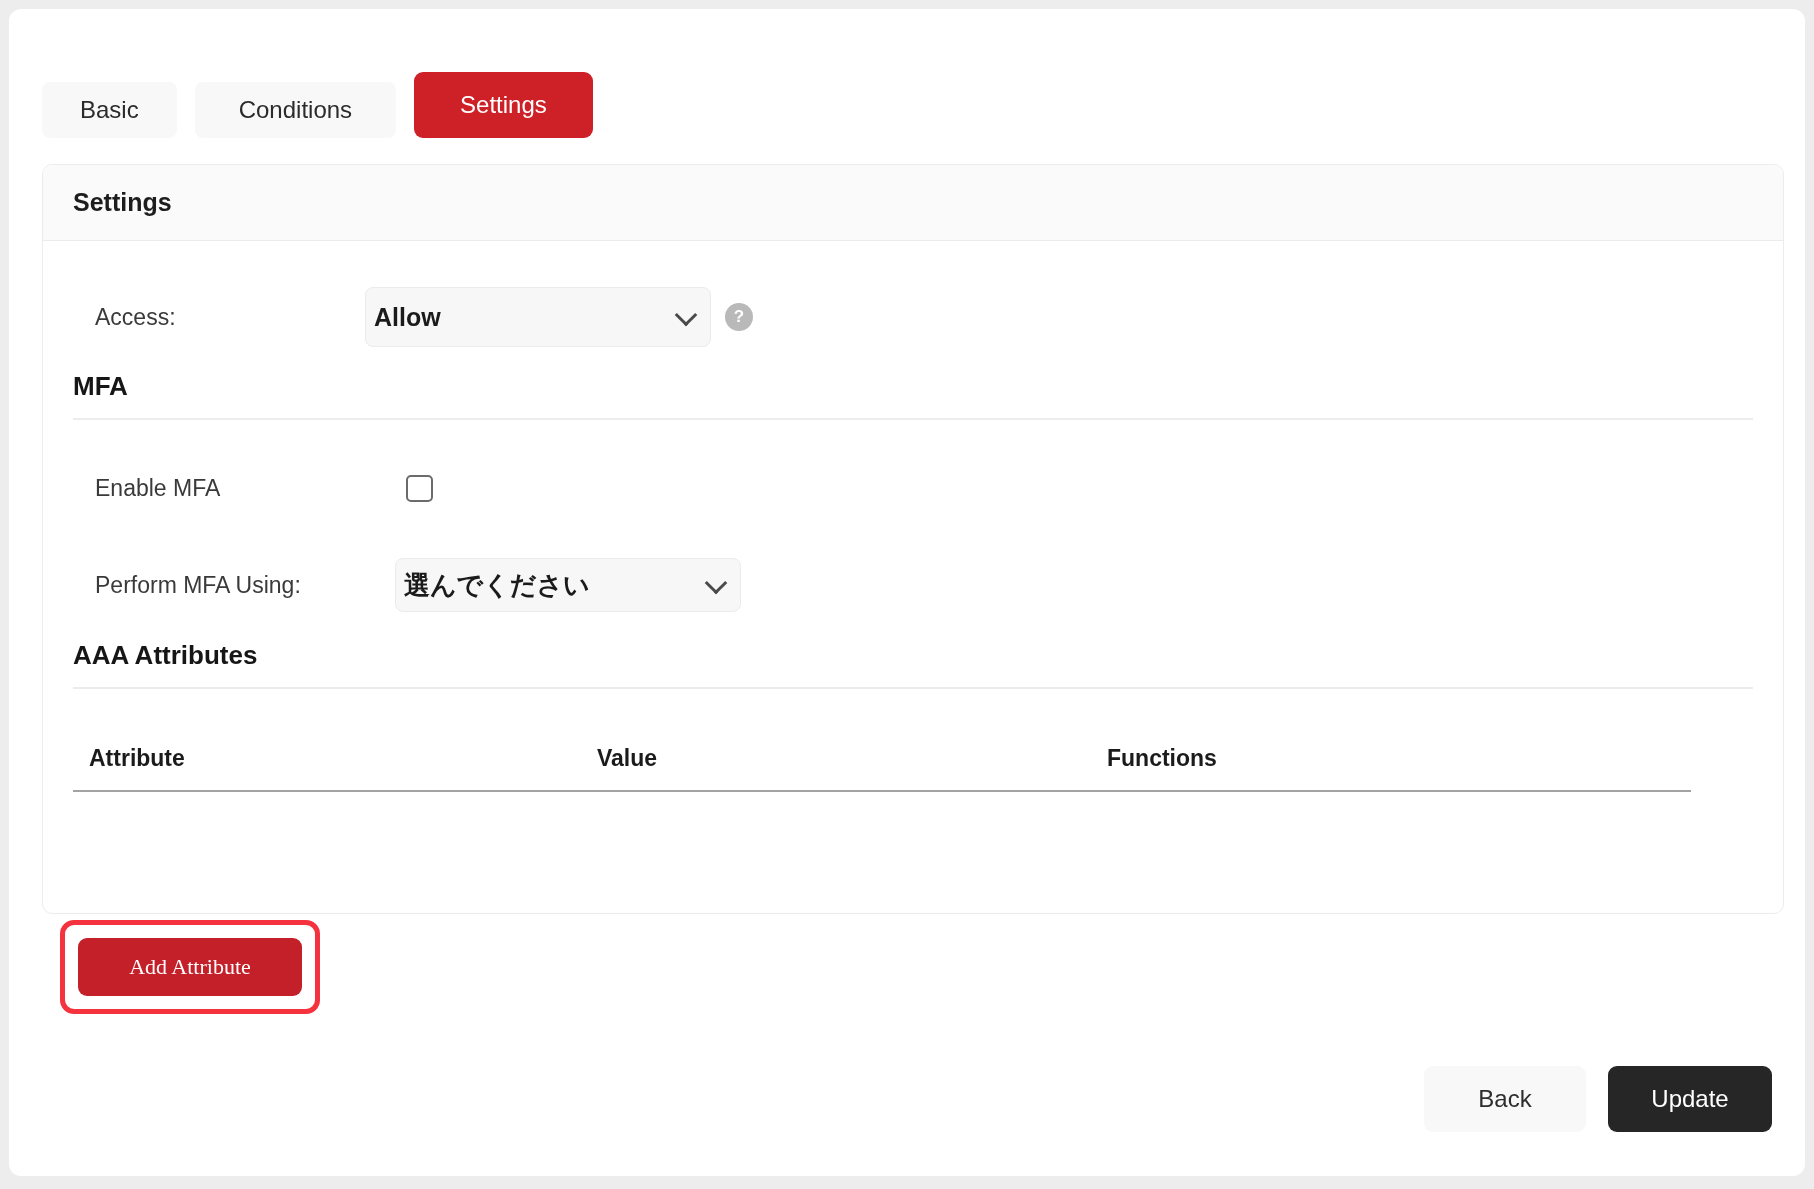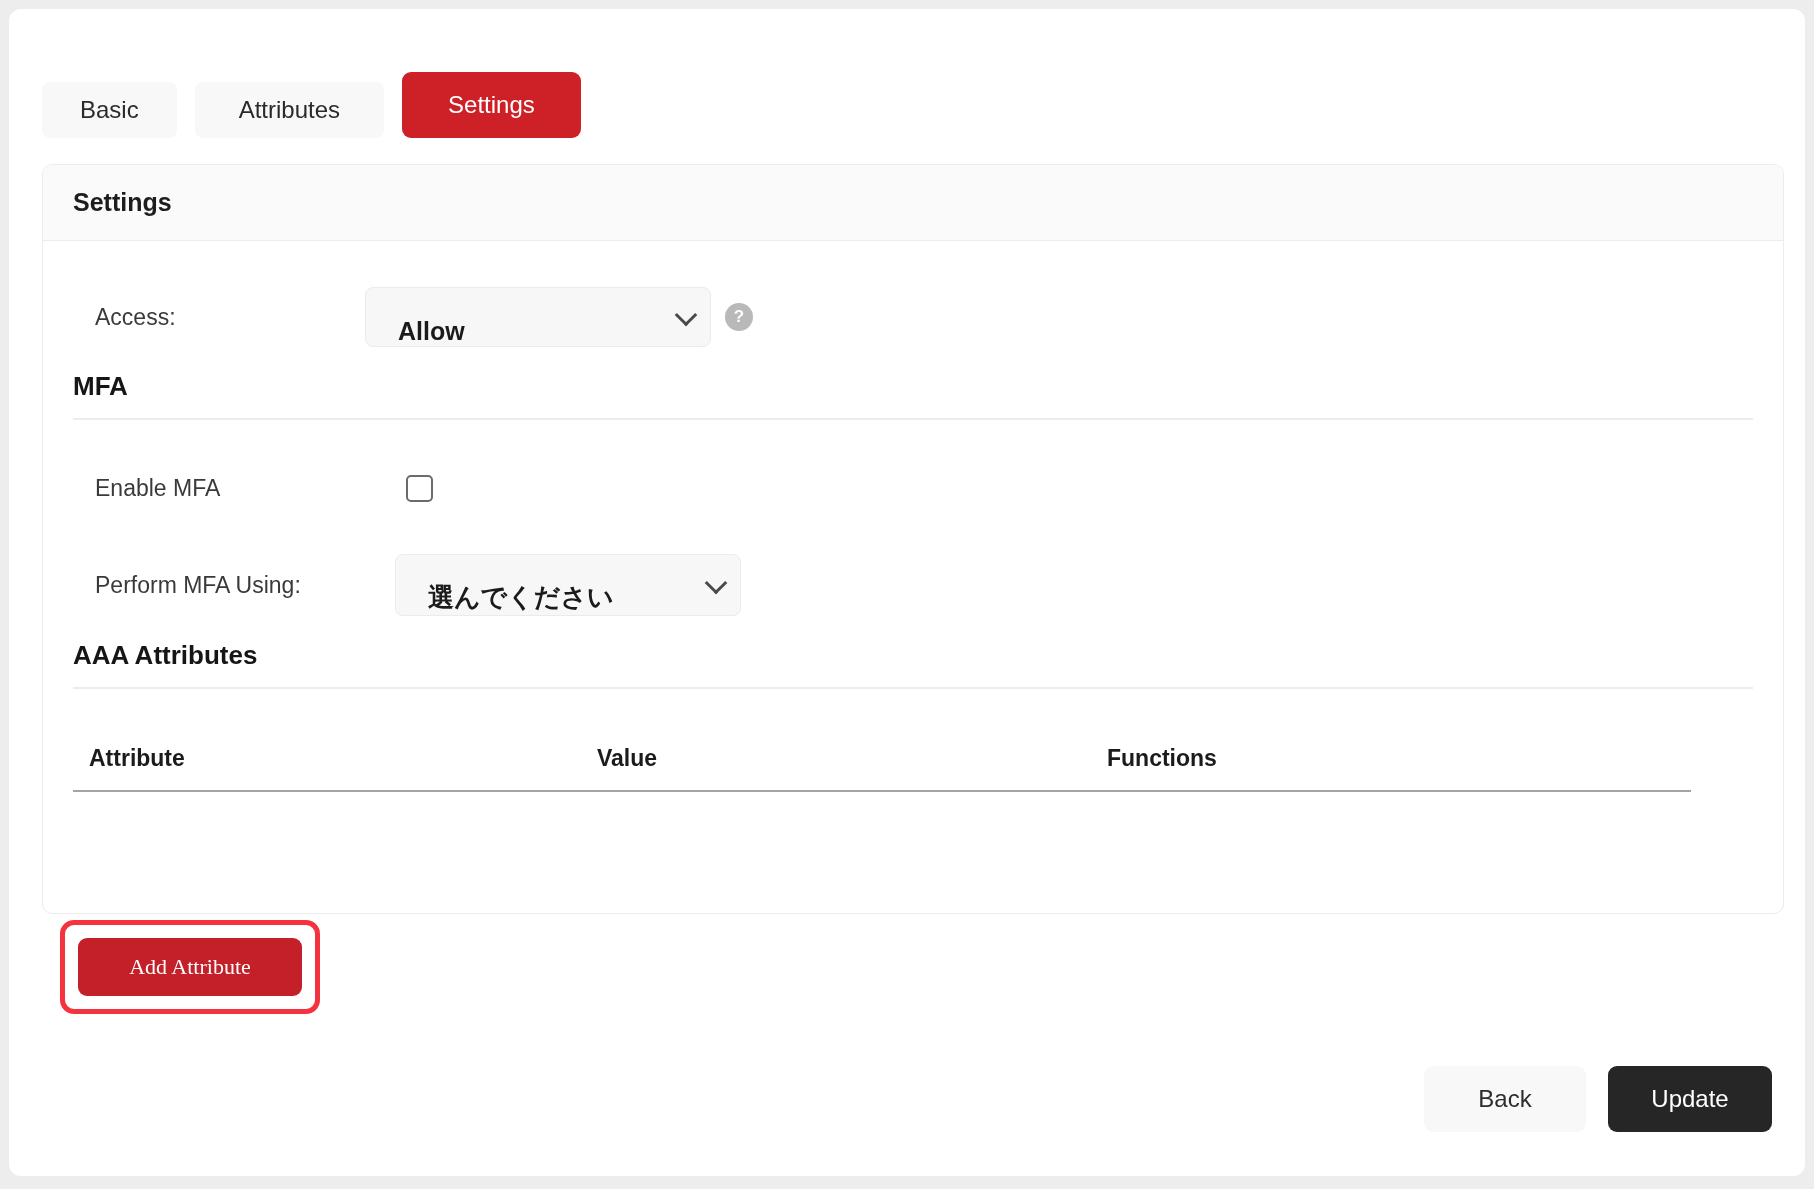--- a/index.html
+++ b/index.html
@@ -92,30 +92,30 @@
     flex: 0 0 292px;
     padding-left: 22px;
   }
   .select {
     position: relative;
     background: #f7f7f7;
     border: 1px solid #ebebeb;
     border-radius: 8px;
     height: 60px;
     display: flex;
-    align-items: flex-end;
-    padding: 0 46px 0 32px;
+    align-items: center;
+    padding: 0 46px 0 8px;
     font-size: 25px;
     font-weight: bold;
     color: #1b1b1b;
     cursor: pointer;
     white-space: nowrap;
   }
   .select.access { width: 346px; }
-  .select.mfa-method { width: 346px; height: 62px; font-size: 26px; }
+  .select.mfa-method { width: 346px; height: 54px; font-size: 26px; }
   .chev {
     position: absolute;
     right: 16px; top: 50%;
     width: 16px; height: 16px;
     margin-top: -10px;
     border-right: 3px solid #4a4a4a;
     border-bottom: 3px solid #4a4a4a;
     transform: rotate(45deg);
   }
   .help-icon {
@@ -227,21 +227,21 @@
     color: #ffffff;
   }
 </style>
 </head>
 <body>
 
 <div id="page">
 
   <div class="tabbar">
     <button class="tab">Basic</button>
-    <button class="tab wide">Attributes</button>
+    <button class="tab wide">Conditions</button>
     <button class="tab active">Settings</button>
   </div>
 
   <div class="card">
 
     <div class="card-header">
       <span class="card-header-title">Settings</span>
     </div>
 
     <div class="card-body">

